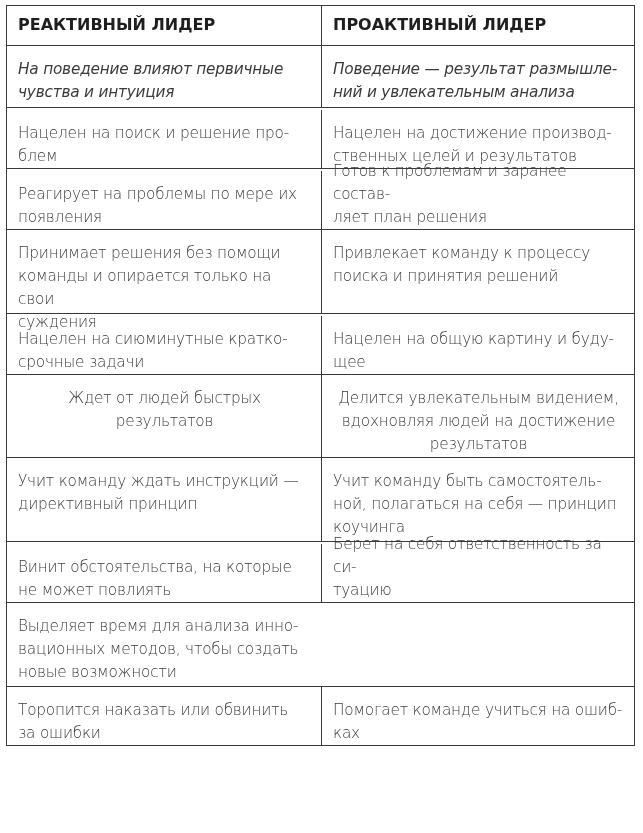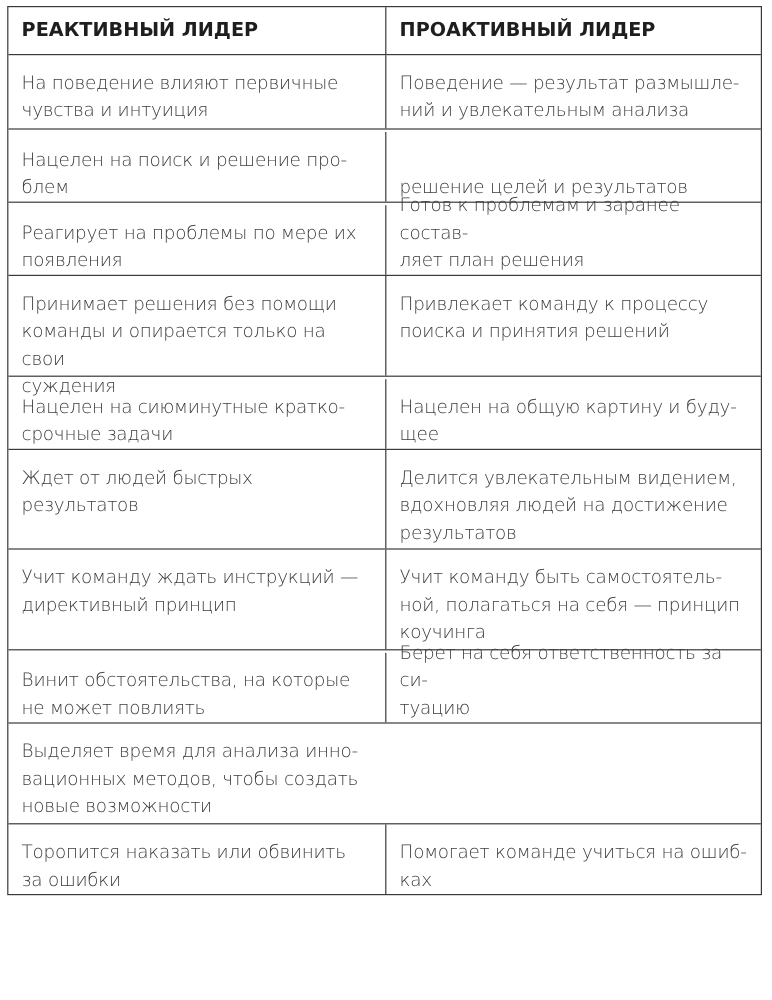--- a/index.html
+++ b/index.html
@@ -49,25 +49,25 @@
       padding-left: 11px;
     }
     .header .cell {
       font-weight: bold;
       color: #1e1e1e;
       font-size: 16px;
       padding-top: 7px;
       letter-spacing: 0;
     }
     .header { height: 39px; }
-    .h2 { height: 62px; }
+    .h2 { height: 62px; font-style: italic; }
     .h3 { height: 82px; }
     .h2b { height: 61px; align-items: flex-end; }
     .h3b { height: 84px; }
-    .h3c { height: 83px; }
+    .h3c { height: 83px; text-align: center; }
     .hlast { height: 59px; }
   </style>
 </head>
 <body>
 
 <div class="table">
   <div class="row header">
     <div class="cell left">РЕАКТИВНЫЙ ЛИДЕР</div>
     <div class="cell right">ПРОАКТИВНЫЙ ЛИДЕР</div>
   </div>
@@ -83,21 +83,22 @@
     </div>
   </div>
 
 
   <div class="row h2b">
     <div class="cell left">
       <div>Нацелен на поиск и решение про-</div>
       <div>блем</div>
     </div>
     <div class="cell right">
-      <div>решение целей и результатов</div>
+      <div>Нацелен на достижение производ-</div>
+      <div>ственных целей и результатов</div>
     </div>
   </div>
 
   <div class="row h2b">
     <div class="cell left">
       <div>Реагирует на проблемы по мере их</div>
       <div>появления</div>
     </div>
     <div class="cell right">
       <div>Готов к проблемам и заранее состав-</div>

